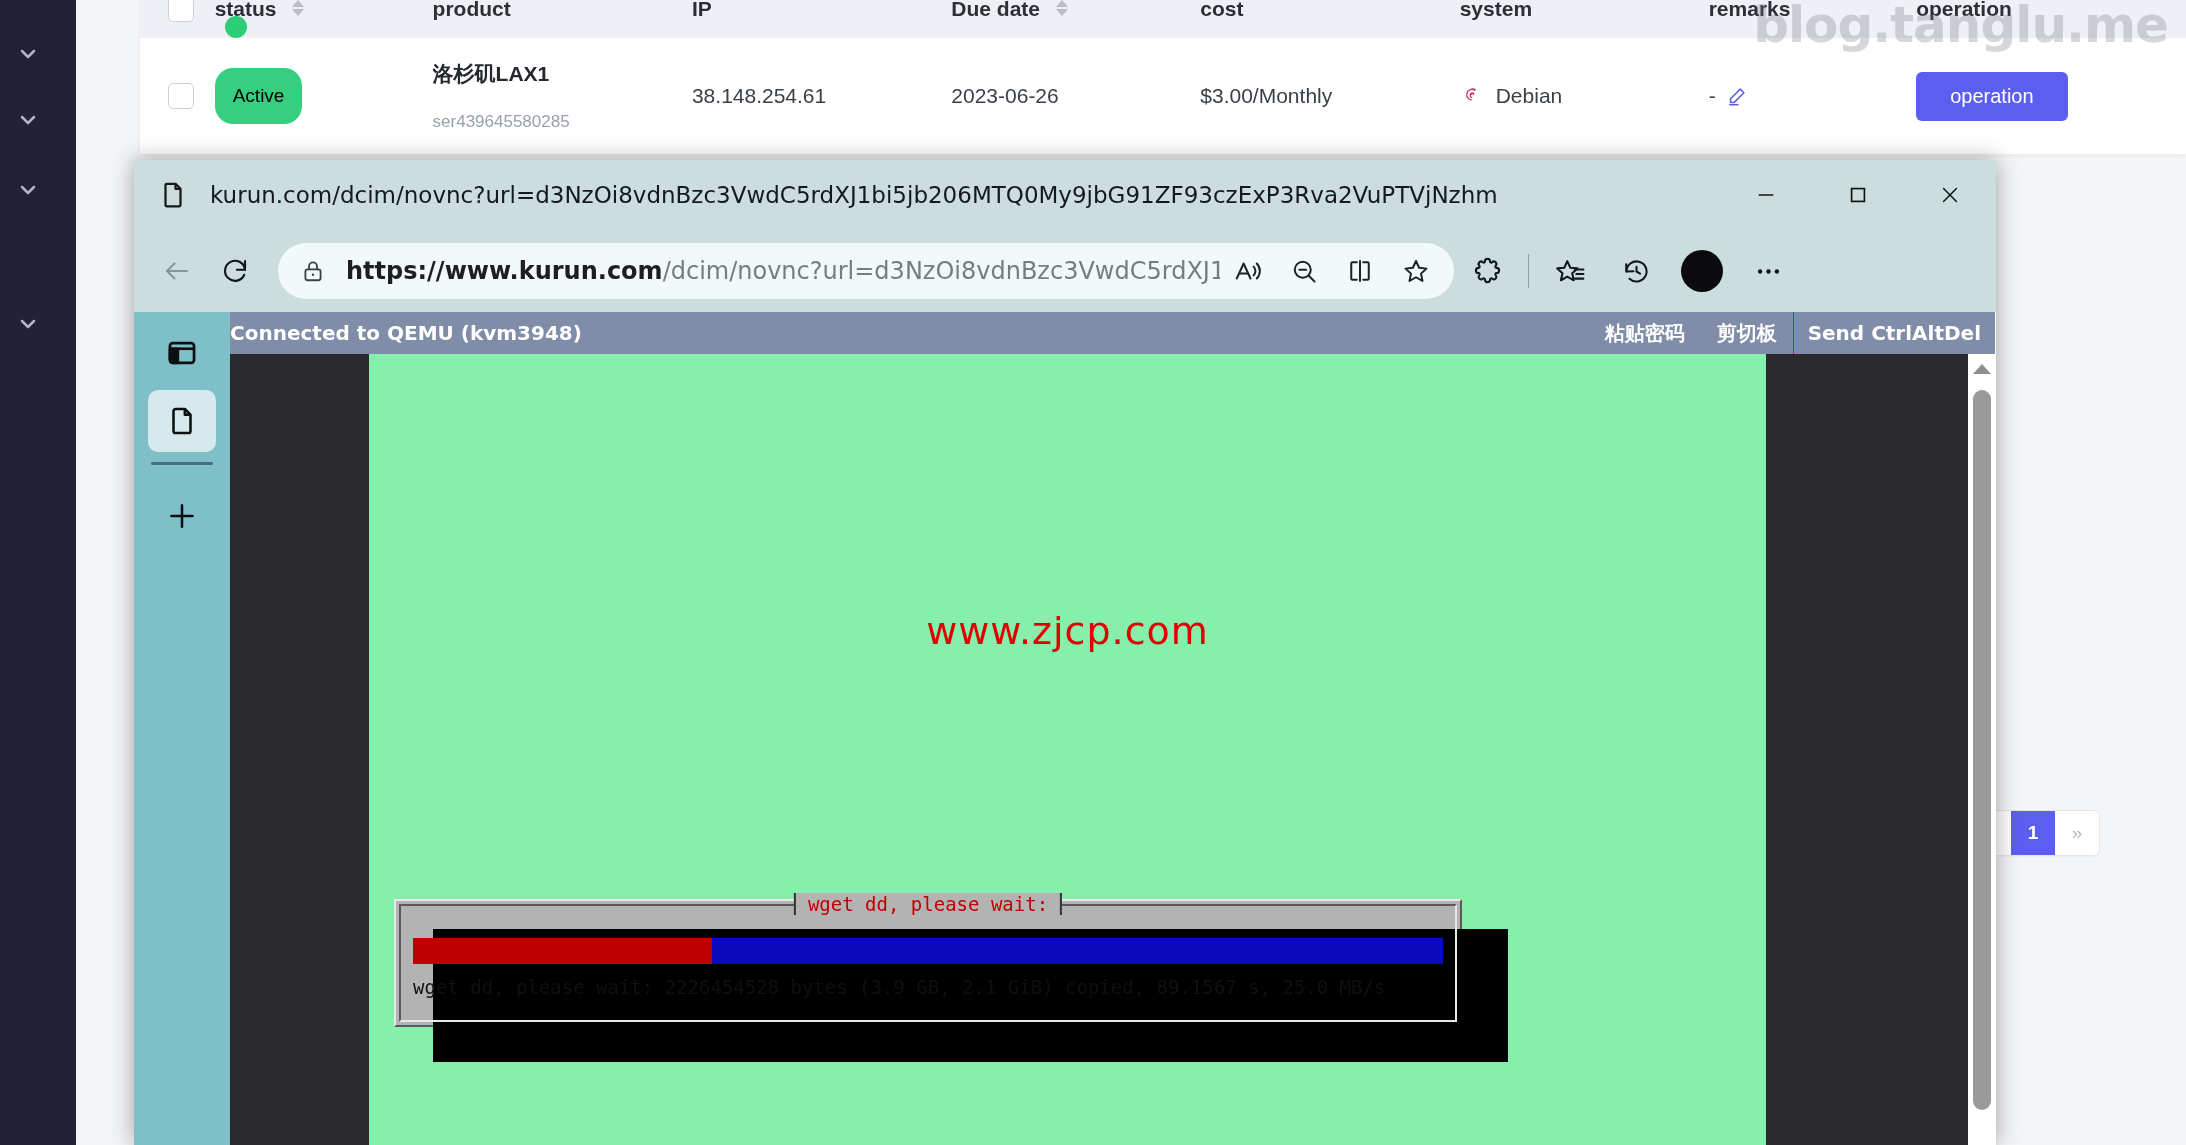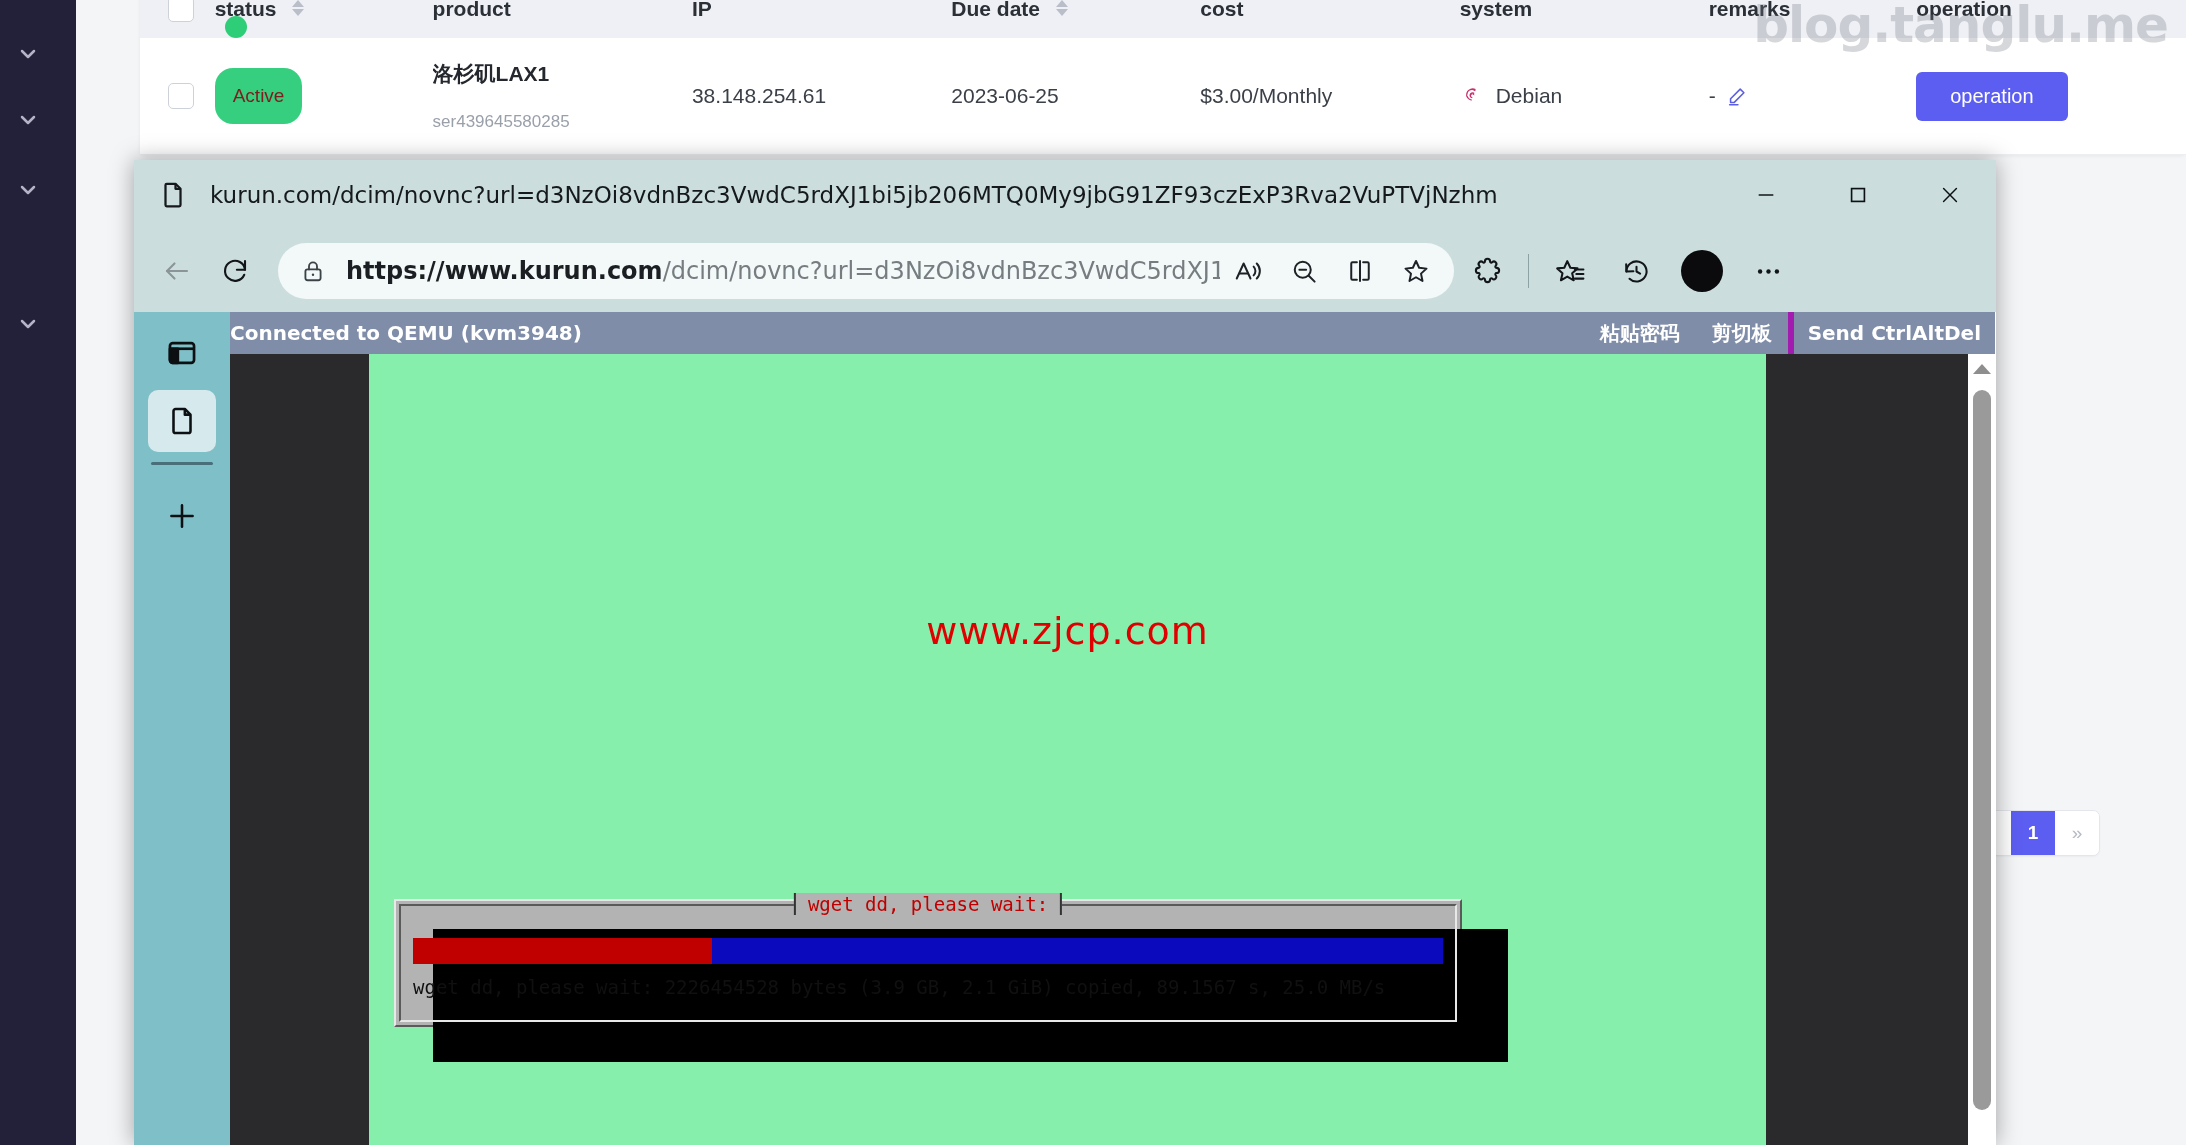--- a/index.html
+++ b/index.html
@@ -116,21 +116,21 @@
   .status-dot {
     position: absolute;
     left: 10px; top: -22px;
     width: 22px; height: 22px;
     border-radius: 50%;
     background: #2dce77;
   }
   .status-pill {
     display: inline-block;
     background: #36cf7f;
-    color: #7f1d1d;
+    color: #000000;
     font-size: 19px;
     border-radius: 18px;
     padding: 17px 18px;
   }
   .prod-name {
     font-size: 21px;
     font-weight: bold;
     color: #24282e;
     display: block;
     line-height: 1.35;
@@ -395,21 +395,21 @@
     display: flex;
     align-items: center;
     padding: 0 16px;
     font-size: 20px;
     font-weight: bold;
     color: #ffffff;
     cursor: pointer;
     font-family: "DejaVu Sans", sans-serif;
   }
   .vnc-btn.bordered {
-    border-left: 6px solid #a21caf;
+    border-left: 1px solid #a21caf;
     border-right: 1px solid #ffffff;
     padding: 0 14px;
   }
   #vnc-canvas {
     position: absolute;
     left: 139px; top: 42px;
     width: 1397px; height: 941px;
     background: #86efac;
     overflow: hidden;
   }
@@ -601,21 +601,21 @@
             </td>
             <td class="col-status status-cell">
               <span class="status-dot"></span>
               <span class="status-pill">Active</span>
             </td>
             <td class="col-product">
               <span class="prod-name">洛杉矶LAX1</span>
               <span class="prod-sn">ser439645580285</span>
             </td>
             <td class="col-ip">38.148.254.61</td>
-            <td class="col-due">2023-06-25</td>
+            <td class="col-due">2023-06-26</td>
             <td class="col-cost">$3.00/Monthly</td>
             <td class="col-system">
               <span class="sys-cell">
                 <svg class="debian-logo" viewBox="0 0 24 24">
                   <path d="M14.2 6.1c-2.9-1.5-6.2-.2-7.4 2.4-1.3 2.8.1 6 2.9 7 .4.1.8.2 1.2.2-3.3-.3-5.4-3.2-4.6-6.2.7-2.7 3.6-4.2 6.3-3.3.6.2 1.1.5 1.6.9-.6-.5-1.3-.8-2-1z" fill="none" stroke="#c7306c" stroke-width="1.1"></path>
                   <path d="M12.6 9.3c-1.2-.6-2.6 0-3.1 1.1-.5 1.2 0 2.6 1.2 3 .2.1.4.1.6.1-1.1-.2-1.8-1.3-1.5-2.3.3-1 1.4-1.5 2.4-1.1.2.1.3.2.4.3z" fill="none" stroke="#c7306c" stroke-width="1"></path>
                 </svg>
                 <span>Debian</span>
               </span>
             </td>

